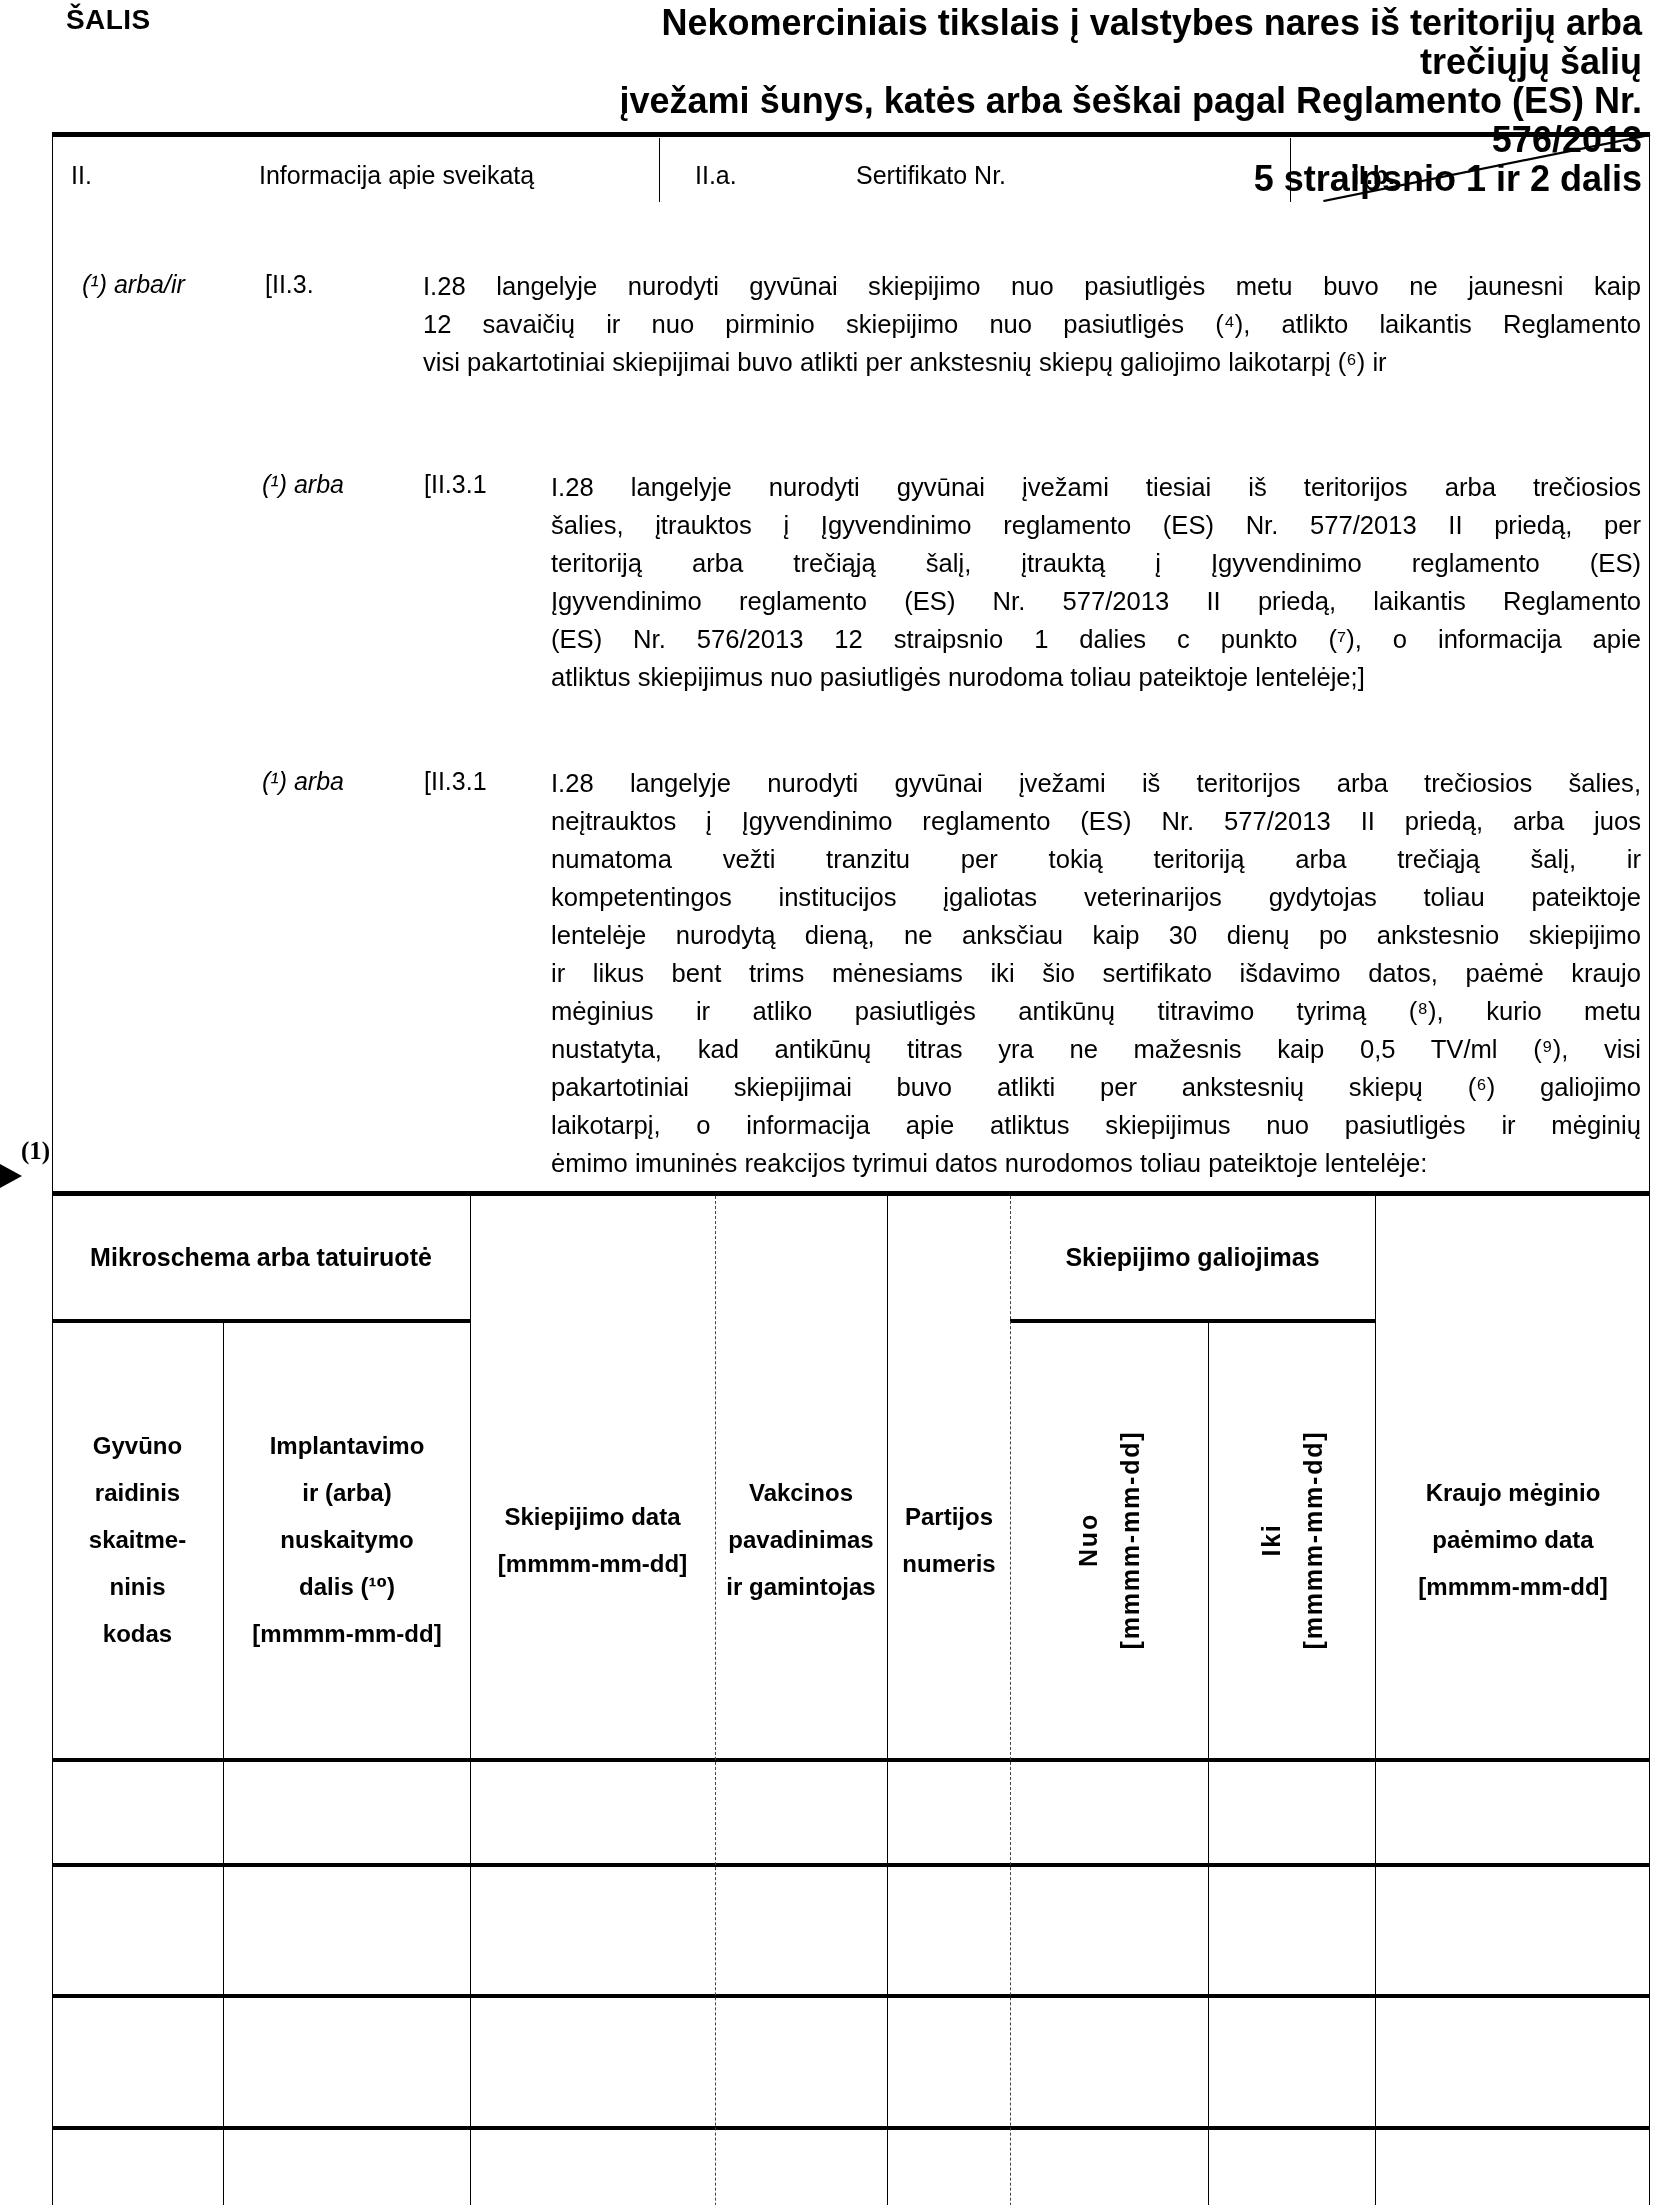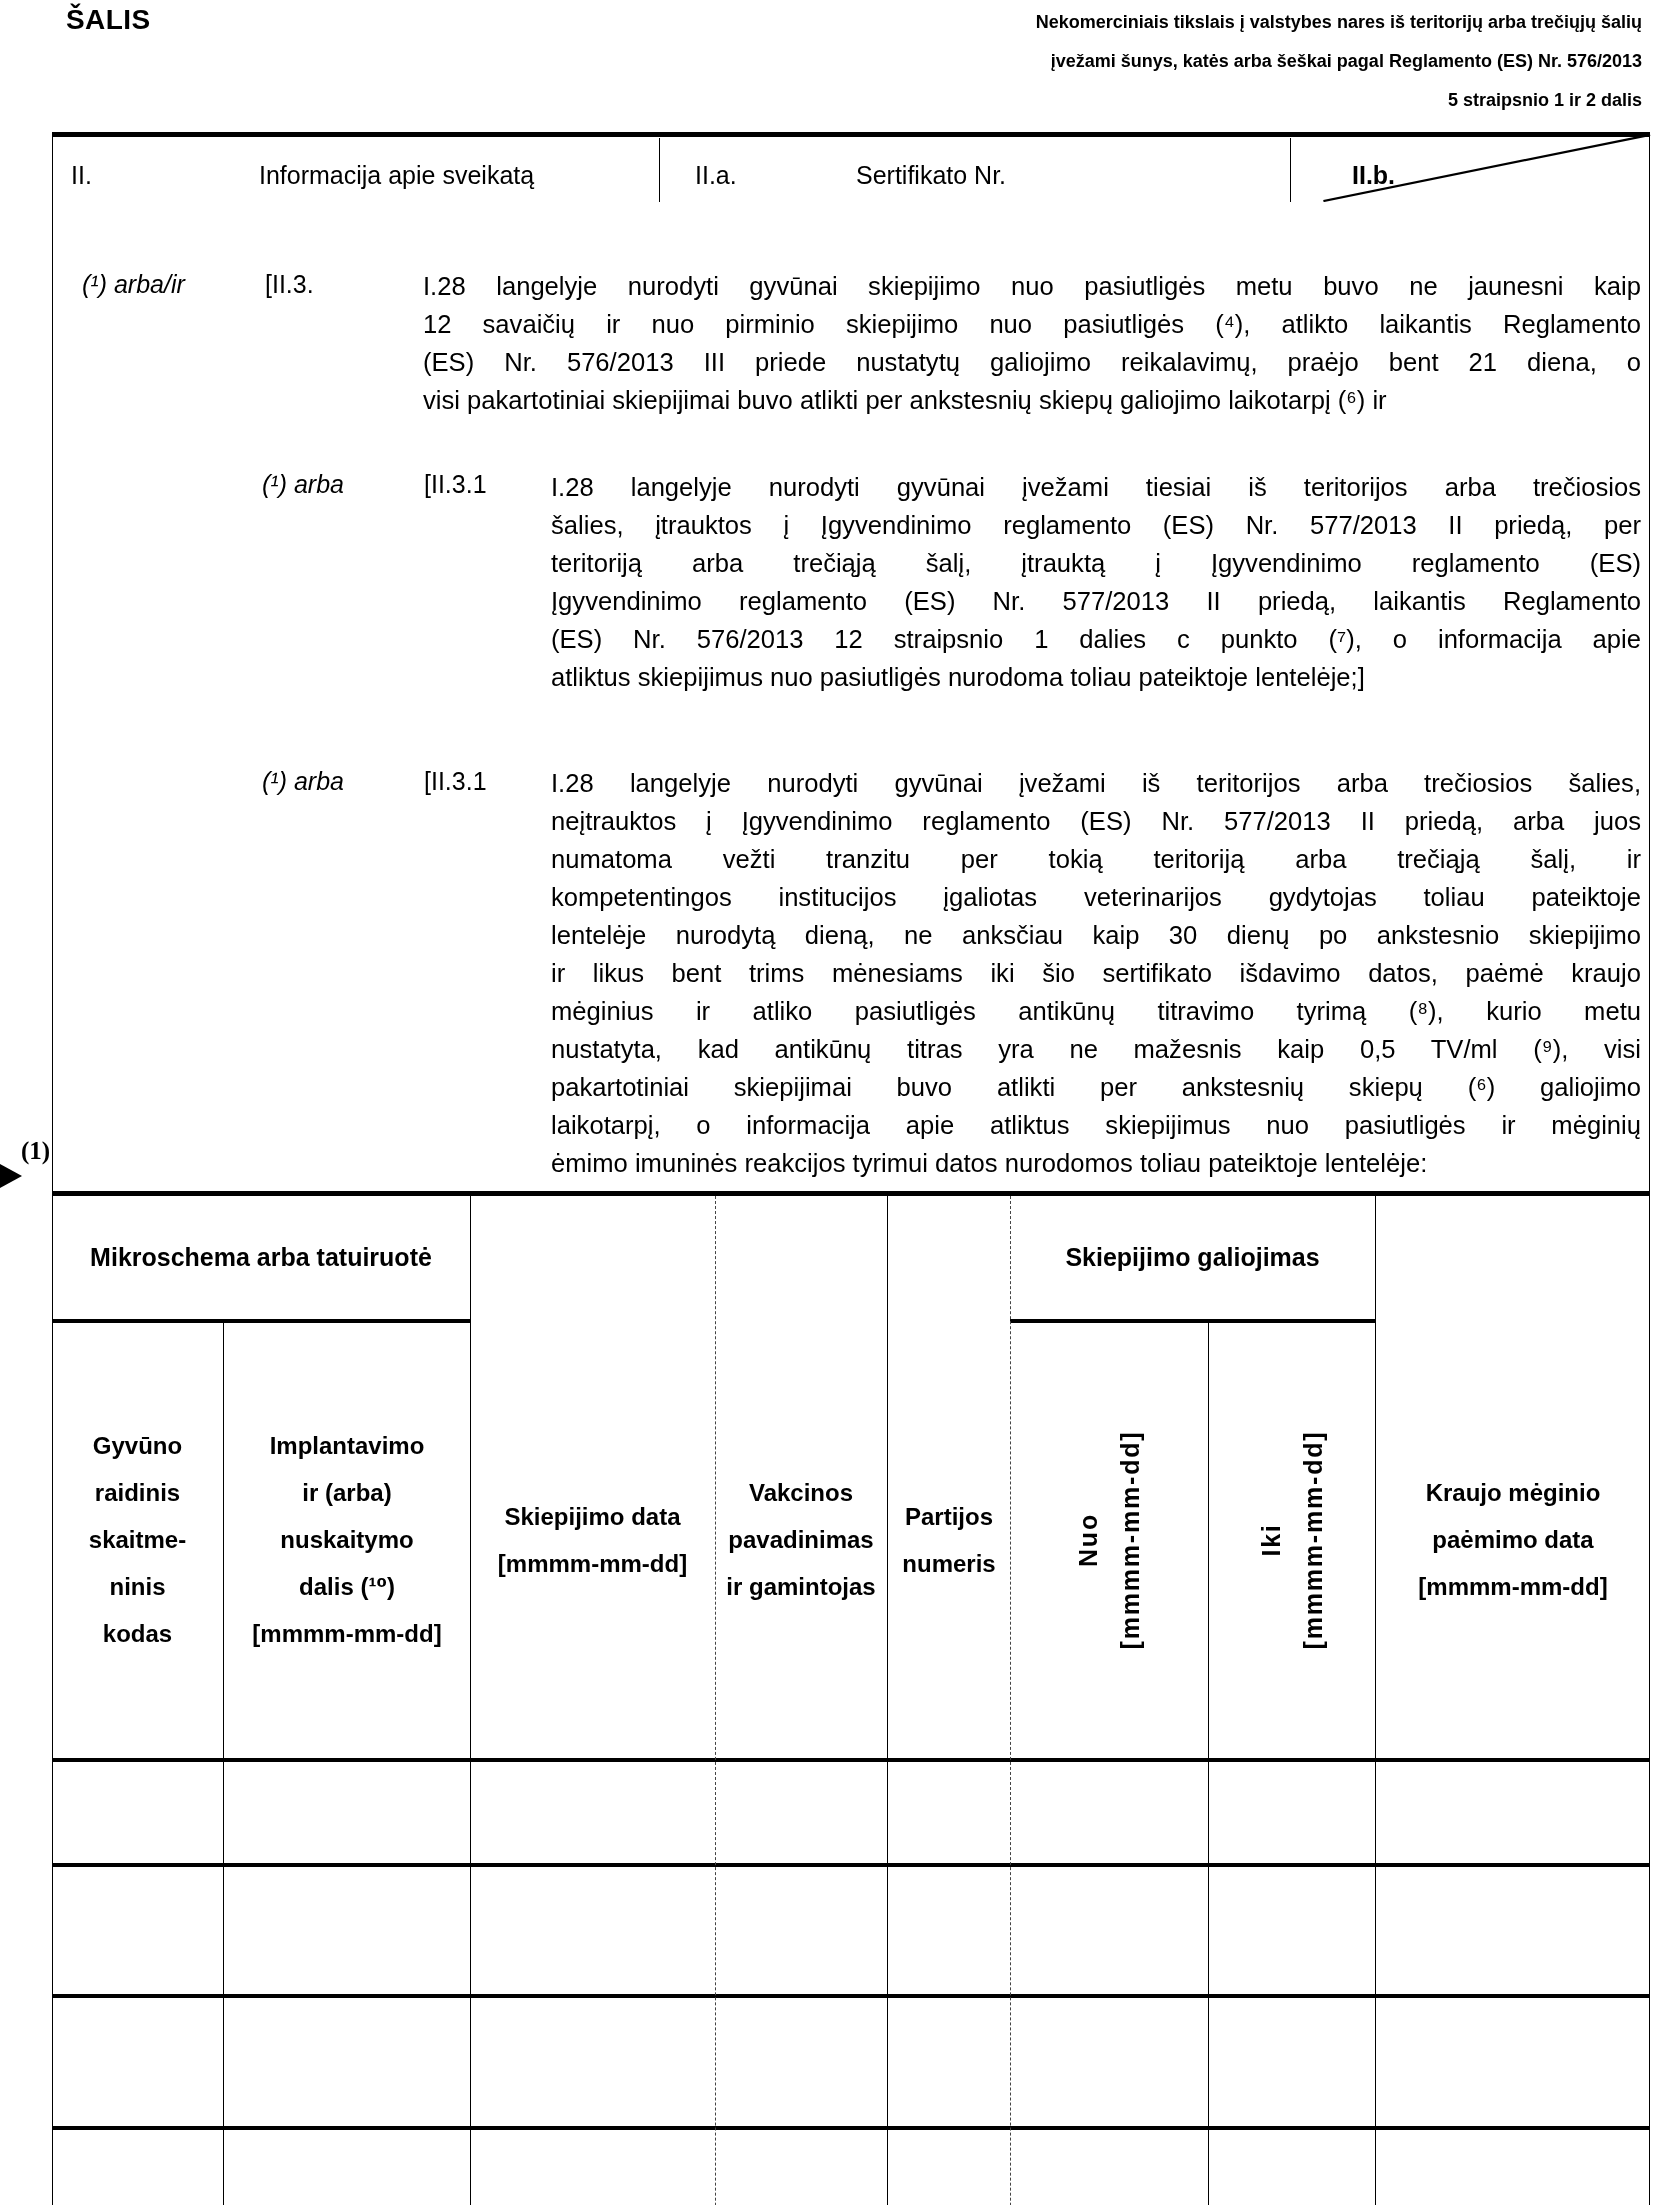--- a/index.html
+++ b/index.html
@@ -11,21 +11,21 @@
     color:#000;
     overflow:hidden;
   }
   
   .hl{position:absolute;background:#000;}
   .vl{position:absolute;background:#000;}
   .vl.dashed{background:none;border-left:1.3px dashed #444;}
   
   .country{position:absolute;left:66px;top:4.4px;font-size:28px;font-weight:bold;letter-spacing:0.4px;}
   .title{position:absolute;left:525px;top:2.6px;width:1117px;text-align:right;
-         font-size:18px;font-weight:bold;line-height:39px;}
+         font-size:36px;font-weight:bold;line-height:39px;}
   
   .hrow-text{position:absolute;top:161px;font-size:25px;white-space:nowrap;}
   
   .marker{position:absolute;font-size:25px;font-style:italic;white-space:nowrap;}
   .refnum{position:absolute;font-size:25px;white-space:nowrap;}
   .clausebox{position:absolute;font-size:25.6px;line-height:38px;}
   .jline{text-align:justify;text-align-last:justify;height:38px;overflow:hidden;}
   .jline.last{text-align-last:left;}
   
   .thcell{position:absolute;display:flex;flex-direction:column;align-items:center;justify-content:center;
@@ -68,21 +68,20 @@
   <div class="hrow-text" style="left:1352px;font-weight:bold;">II.b.</div>
   <svg style="position:absolute;left:1319px;top:133px;" width="332" height="69" viewBox="0 0 752 156">
     <line x1="10" y1="154" x2="750" y2="4" stroke="#000" stroke-width="5"></line>
   </svg>
 
   <div class="marker" style="left:82px;top:270px;">(¹) arba/ir</div>
   <div class="refnum" style="left:265px;top:270px;">[II.3.</div>
   <div class="clausebox" style="left:423px;top:267px;width:1218px;">
     <div class="jline">I.28 langelyje nurodyti gyvūnai skiepijimo nuo pasiutligės metu buvo ne jaunesni kaip</div>
     <div class="jline">12 savaičių ir nuo pirminio skiepijimo nuo pasiutligės (⁴), atlikto laikantis Reglamento</div>
-    <div class="jline">(ES) Nr. 576/2013 III priede nustatytų galiojimo reikalavimų, praėjo bent 21 diena, o</div>
     <div class="jline last">visi pakartotiniai skiepijimai buvo atlikti per ankstesnių skiepų galiojimo laikotarpį (⁶) ir</div>
   </div>
 
   <div class="marker" style="left:262px;top:470px;">(¹) arba</div>
   <div class="refnum" style="left:424px;top:470px;">[II.3.1</div>
   <div class="clausebox" style="left:551px;top:468px;width:1090px;">
     <div class="jline">I.28 langelyje nurodyti gyvūnai įvežami tiesiai iš teritorijos arba trečiosios</div>
     <div class="jline">šalies, įtrauktos į Įgyvendinimo reglamento (ES) Nr. 577/2013 II priedą, per</div>
     <div class="jline">teritoriją arba trečiąją šalį, įtrauktą į Įgyvendinimo reglamento (ES)</div>
     <div class="jline">Įgyvendinimo reglamento (ES) Nr. 577/2013 II priedą, laikantis Reglamento</div>

